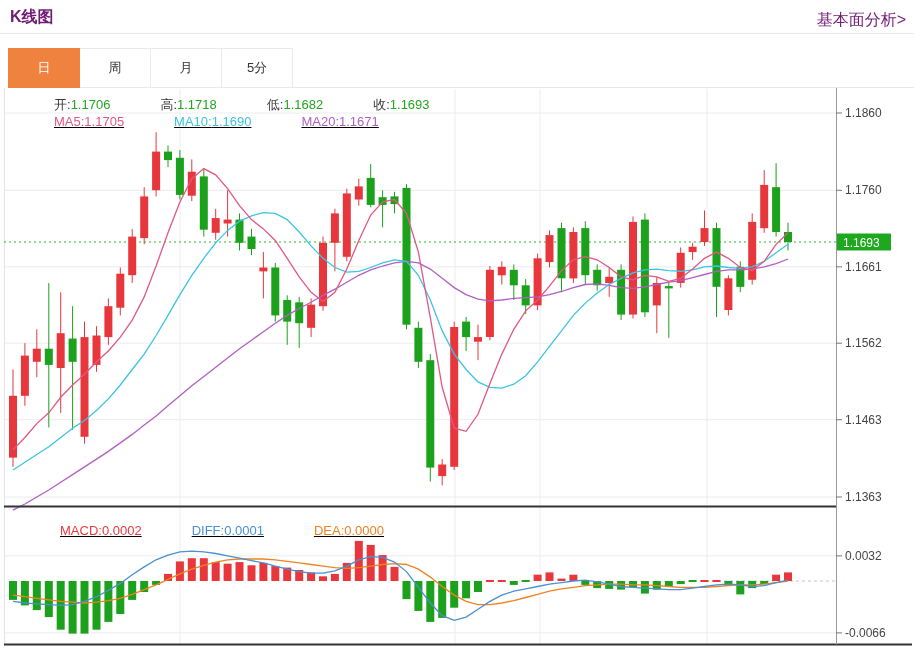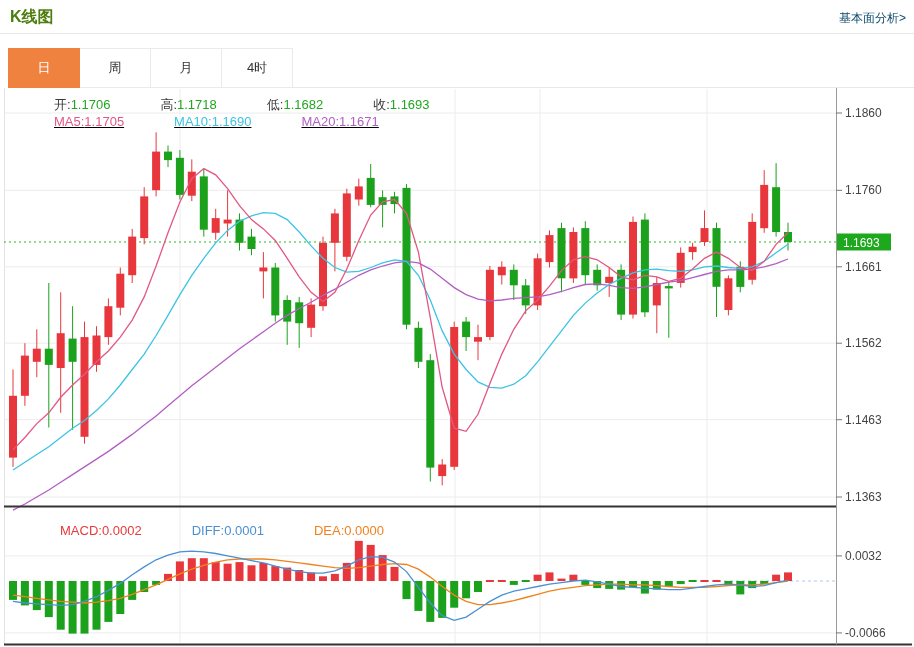--- a/index.html
+++ b/index.html
@@ -1,32 +1,32 @@
 <!DOCTYPE html>
 <html><head>
 <meta charset="utf-8">
 <style>
   html,body{margin:0;padding:0;background:#fff;}
   body{width:914px;height:647px;overflow:hidden;position:relative;
        font-family:"Liberation Sans","DejaVu Sans",sans-serif;-webkit-font-smoothing:antialiased;}
   .page{position:absolute;left:0;top:0;width:914px;height:647px;background:#fff;}
   #chart-svg-holder{position:absolute;left:0;top:0;width:832px;height:647px;z-index:1;}
-  .page-title{position:absolute;left:10px;top:7px;font-size:16px;font-weight:bold;color:#4d7c0f;z-index:3;}
-  .fund-link{position:absolute;right:8px;top:10px;font-size:12px;color:#0c4a6e;text-decoration:none;z-index:3;cursor:pointer;}
+  .page-title{position:absolute;left:10px;top:7px;font-size:16px;font-weight:bold;color:#701a75;z-index:3;}
+  .fund-link{position:absolute;right:8px;top:10px;font-size:16px;color:#701a75;text-decoration:none;z-index:3;cursor:pointer;}
   .header-divider{position:absolute;left:0;top:33px;width:914px;height:1px;background:#e8e8e8;z-index:2;}
   .tabbar{position:absolute;left:8px;top:48px;height:40px;display:flex;z-index:3;}
   .tab{width:70px;height:38px;line-height:38px;text-align:center;font-size:13px;color:#333;
        background:#fff;border:1px solid #eaeaea;border-left:none;cursor:pointer;box-sizing:content-box;}
   .tab:first-child{border-left:1px solid #eaeaea;}
   .tab.active{background:#ef823f;color:#fff;border-color:#ef823f;}
   .tabline{position:absolute;left:8px;top:87px;width:906px;height:1px;background:#e8e8e8;z-index:2;}
   .legend{position:absolute;z-index:3;font-size:13px;white-space:nowrap;}
   #ohlc-legend{left:18px;top:96px;}
   #ma-legend{left:18px;top:114px;text-decoration:underline;}
-  #macd-legend{left:24px;top:523px;}
+  #macd-legend{left:24px;top:523px;text-decoration:underline;}
   .lg-item{margin-right:14px;margin-left:36px;}
   .lg-label{color:#3a3a3a;}
   .lg-val{}
   svg text{font-family:"Liberation Sans","DejaVu Sans",sans-serif;}
 </style>
 </head>
 <body>
 
 <div class="page">
   <div id="chart-svg-holder"><svg width="914" height="647" viewBox="0 0 914 647" xmlns="http://www.w3.org/2000/svg">
@@ -286,20 +286,20 @@
       </svg></div>
 
   <div class="page-title">K线图</div>
   <a class="fund-link">基本面分析&gt;</a>
   <div class="header-divider"></div>
 
   <div class="tabbar" id="tabbar">
       <div class="tab active">日</div>
       <div class="tab">周</div>
       <div class="tab">月</div>
-      <div class="tab">4时</div>
+      <div class="tab">5分</div>
     </div>
   <div class="tabline"></div>
 
   <div class="legend" id="ohlc-legend"><span class="lg-item"><span class="lg-label">开:</span><span class="lg-val" style="color: rgb(33, 166, 33);">1.1706</span></span><span class="lg-item"><span class="lg-label">高:</span><span class="lg-val" style="color: rgb(33, 166, 33);">1.1718</span></span><span class="lg-item"><span class="lg-label">低:</span><span class="lg-val" style="color: rgb(33, 166, 33);">1.1682</span></span><span class="lg-item"><span class="lg-label">收:</span><span class="lg-val" style="color: rgb(33, 166, 33);">1.1693</span></span></div>
   <div class="legend" id="ma-legend"><span class="lg-item"><span class="lg-label" style="color: rgb(226, 87, 131);">MA5:</span><span class="lg-val" style="color: rgb(226, 87, 131);">1.1705</span></span><span class="lg-item"><span class="lg-label" style="color: rgb(59, 196, 227);">MA10:</span><span class="lg-val" style="color: rgb(59, 196, 227);">1.1690</span></span><span class="lg-item"><span class="lg-label" style="color: rgb(178, 95, 195);">MA20:</span><span class="lg-val" style="color: rgb(178, 95, 195);">1.1671</span></span></div>
   <div class="legend" id="macd-legend"><span class="lg-item"><span class="lg-label" style="color: rgb(232, 57, 61);">MACD:</span><span class="lg-val" style="color: rgb(232, 57, 61);">0.0002</span></span><span class="lg-item"><span class="lg-label" style="color: rgb(74, 144, 210);">DIFF:</span><span class="lg-val" style="color: rgb(74, 144, 210);">0.0001</span></span><span class="lg-item"><span class="lg-label" style="color: rgb(239, 130, 32);">DEA:</span><span class="lg-val" style="color: rgb(239, 130, 32);">0.0000</span></span></div>
 </div>
 
 </body></html>

